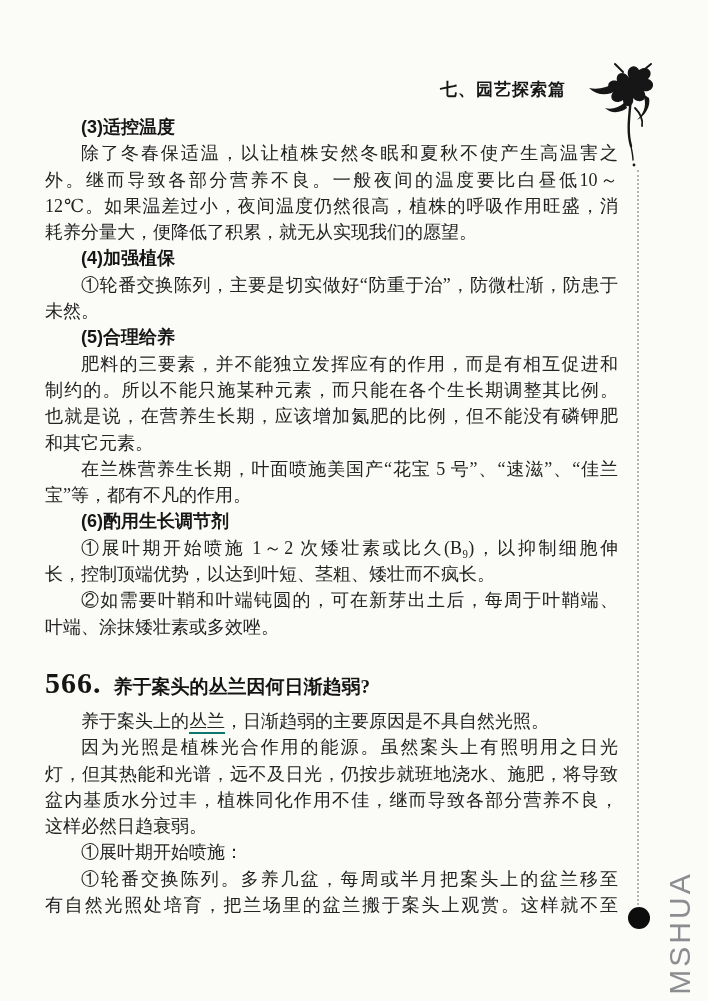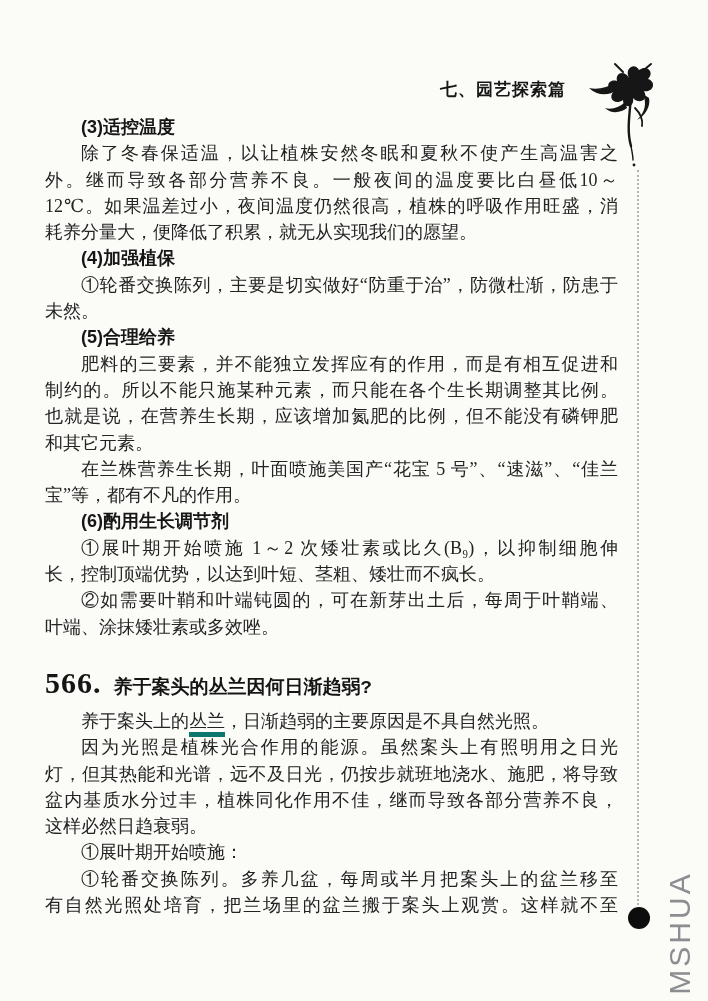--- a/index.html
+++ b/index.html
@@ -48,33 +48,33 @@
     font-size:18px; line-height:26.3px;
   }
   .ln { text-align:justify; text-justify:inter-character; }
   .ln.j { text-align-last:justify; }
   .ln.sh { text-align-last:left;font-family:Liberation Serif, serif; }
   .ind { text-indent:2em; }
   .h2 {
     font-family:"Liberation Sans","DejaVu Sans",sans-serif;
     font-weight:bold; text-indent:2em; color:#161616;
   }
-  .em-underline { border-bottom:5px solid #0f766e; padding-bottom:1px; }
+  .em-underline { border-bottom:2px solid #0f766e; padding-bottom:1px; }
 
   
   .qhead {
     margin-top:26px; margin-bottom:8px; height:34px; line-height:34px;
     display:flex; align-items:baseline; white-space:nowrap;
   }
   .qnum {
     font-family:"Liberation Serif","DejaVu Serif",serif;
     font-weight:bold; font-size:30px; letter-spacing:1px; color:#151515;
   }
   .qtitle {
-    font-family:Liberation Mono, monospace;
+    font-family:Liberation Serif, serif;
     font-weight:bold; font-size:19px; margin-left:12px; color:#151515;
   }
 </style>
 </head>
 <body>
 
 <div class="page">
 
   <div class="running-head">七、园艺探索篇</div>
 

